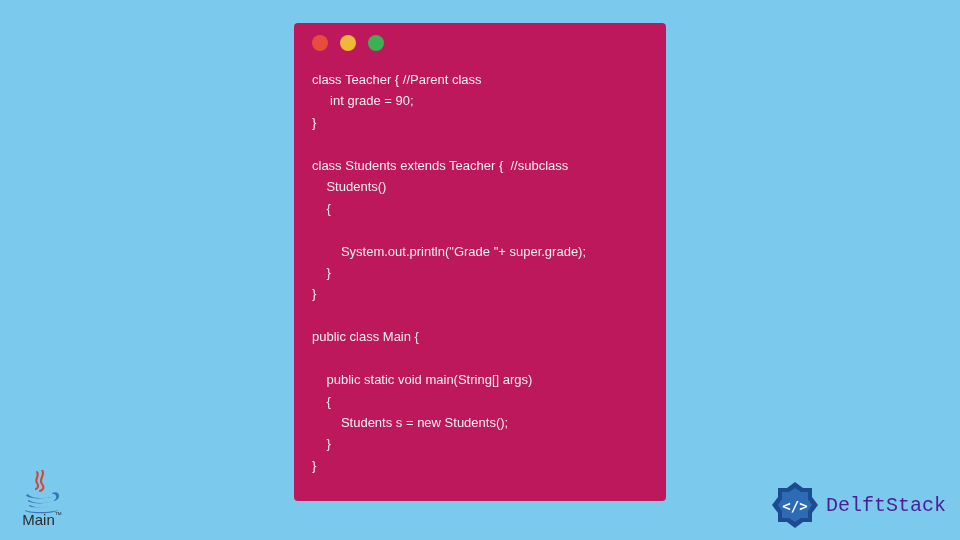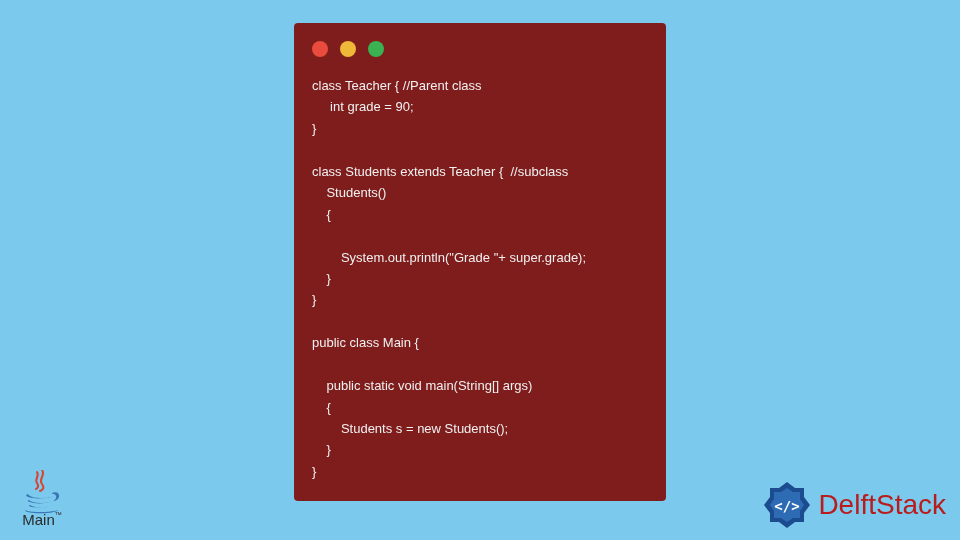--- a/index.html
+++ b/index.html
@@ -10,23 +10,23 @@
       font-family: Arial, Helvetica, sans-serif;
       position: relative;
       overflow: hidden;
     }
     .code-window {
       position: absolute;
       left: 294px;
       top: 23px;
       width: 372px;
       height: 478px;
-      background: #7f1d1d;
+      background: #be185d;
       border-radius: 4px;
-      padding: 14px 18px;
+      padding: 8px 18px;
       color: #e8e8e8;
     }
     .traffic-lights {
       display: flex;
       gap: 12px;
       margin-bottom: 18px;
       margin-top: 4px;
     }
     .light {
       width: 16px;
@@ -72,23 +72,23 @@
       display: flex;
       align-items: center;
       gap: 6px;
     }
     .delft-logo {
       width: 50px;
       height: 50px;
       position: relative;
     }
     .delft-text {
-      font-family: Liberation Sans, sans-serif;
-      font-size: 28px;
-      color: #b91c1c;
+      font-family: Liberation Mono, monospace;
+      font-size: 20px;
+      color: #4c1d95;
       font-weight: 500;
     }
   </style>
 </head>
 <body>
 
 <div class="code-window">
   <div class="traffic-lights">
     <div class="light red"></div>
     <div class="light yellow"></div>

